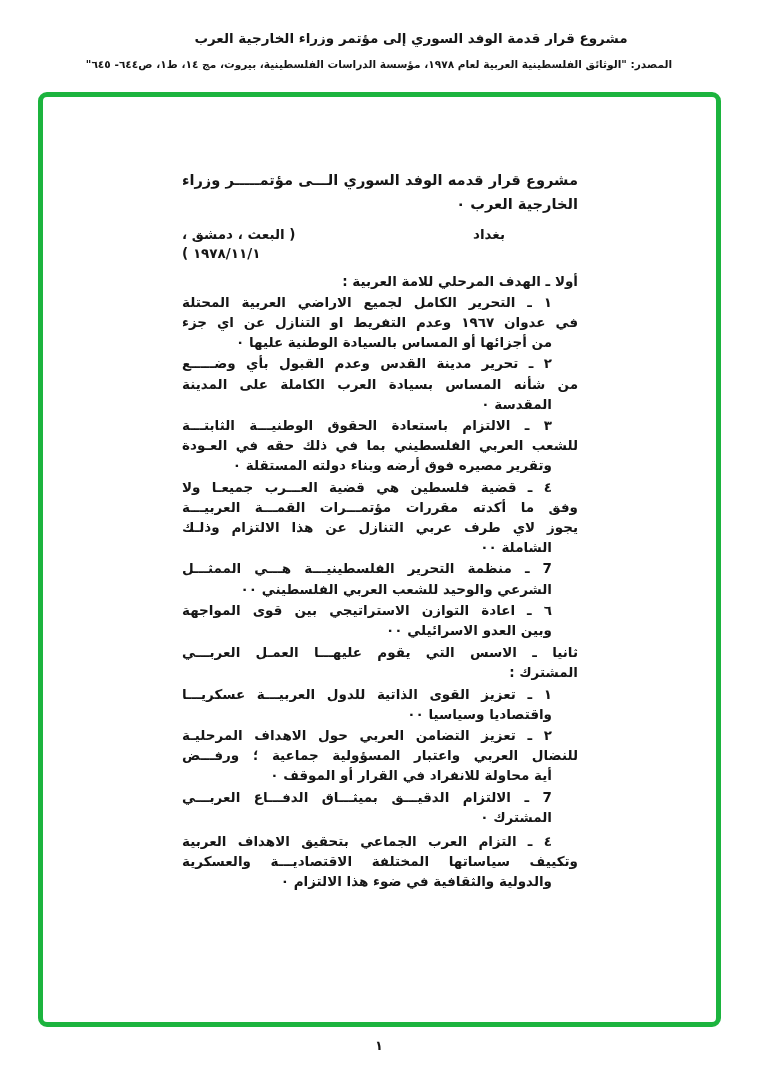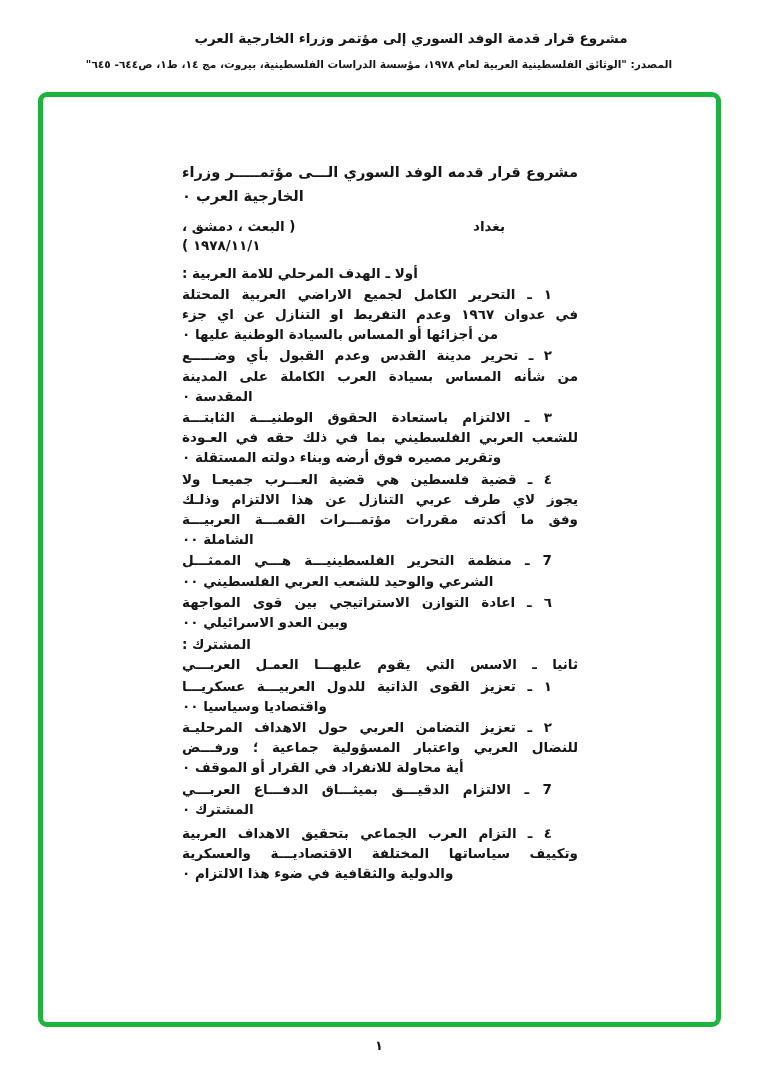--- a/index.html
+++ b/index.html
@@ -13,27 +13,27 @@
   }
   .hdr-src{
     position:absolute;top:58px;left:0;width:100%;text-align:center;
     font-weight:bold;font-size:10.6px;direction:rtl;letter-spacing:0;
   }
   .frame{
     position:absolute;left:38px;top:92px;width:673px;height:925px;
     border:5px solid #1cb43e;border-radius:9px;background:transparent;
   }
   .doc{
-    position:absolute;left:182px;top:160px;width:396px;direction:rtl;
+    position:absolute;left:182px;top:168px;width:396px;direction:rtl;
     font-weight:bold;font-size:13.5px;line-height:20.2px;
   }
   .doc-title{font-size:14.6px;line-height:23.5px;margin-bottom:10px;}
   .line{white-space:normal;}
   .line.full{text-align:justify;text-align-last:justify;}
-  .line.end{text-align:left;}
+  .line.end{text-align:right;}
   .line.ind{padding-right:26px;}
   .dateline{
     display:flex;justify-content:space-between;align-items:flex-start;
     padding-right:73px;margin-bottom:8px;line-height:18.8px;
   }
   .dateline .ref{text-align:left;}
   .heading{margin-top:0;}
   .p{margin-top:1px;}
   .h2{margin-top:2px;}
   .p-last{margin-top:4px;}
@@ -84,38 +84,38 @@
     </div>
 
     <div class="p">
       <div class="line full ind">٣ ـ الالتزام باستعادة الحقوق الوطنيـــة الثابتـــة</div>
       <div class="line full">للشعب العربي الفلسطيني بما في ذلك حقه في العـودة</div>
       <div class="line end ind">وتقرير مصيره فوق أرضه وبناء دولته المستقلة ٠</div>
     </div>
 
     <div class="p">
       <div class="line full ind">٤ ـ قضية فلسطين هي قضية العـــرب جميعـا ولا</div>
+      <div class="line full">وفق ما أكدته مقررات مؤتمـــرات القمـــة العربيـــة</div>
       <div class="line full">يجوز لاي طرف عربي التنازل عن هذا الالتزام وذلـك</div>
-      <div class="line full">وفق ما أكدته مقررات مؤتمـــرات القمـــة العربيـــة</div>
       <div class="line end ind">الشاملة ٠٠</div>
     </div>
 
     <div class="p">
       <div class="line full ind">7 ـ منظمة التحرير الفلسطينيـــة هـــي الممثـــل</div>
       <div class="line end ind">الشرعي والوحيد للشعب العربي الفلسطيني ٠٠</div>
     </div>
 
     <div class="p">
       <div class="line full ind">٦ ـ اعادة التوازن الاستراتيجي بين قوى المواجهة</div>
       <div class="line end ind">وبين العدو الاسرائيلي ٠٠</div>
     </div>
 
     <div class="heading h2">
+      <div class="line full">ثانيا ـ الاسس التي يقوم عليهـــا العمـل العربـــي</div>
       <div class="line end">المشترك :</div>
-      <div class="line full">ثانيا ـ الاسس التي يقوم عليهـــا العمـل العربـــي</div>
     </div>
 
     <div class="p">
       <div class="line full ind">١ ـ تعزيز القوى الذاتية للدول العربيـــة عسكريـــا</div>
       <div class="line end ind">واقتصاديا وسياسيا ٠٠</div>
     </div>
 
     <div class="p">
       <div class="line full ind">٢ ـ تعزيز التضامن العربي حول الاهداف المرحليـة</div>
       <div class="line full">للنضال العربي واعتبار المسؤولية جماعية ؛ ورفـــض</div>

